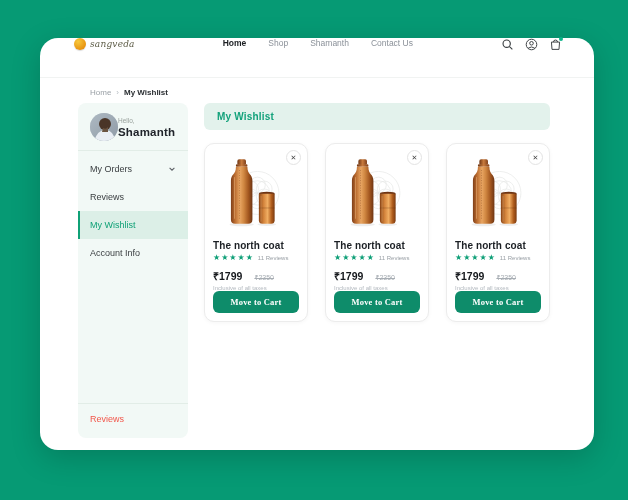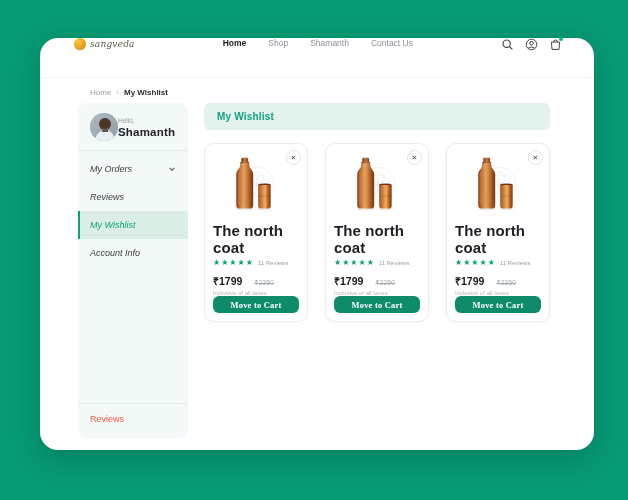--- a/index.html
+++ b/index.html
@@ -45,21 +45,21 @@
   }
   .profile { display:flex; align-items:center; padding:10px 12px 9px 12px; }
   .avatar { width:28px; height:28px; border-radius:50%; overflow:hidden; flex:0 0 auto; }
   .avatar svg { width:28px; height:28px; display:block; }
   .hello { font-size:6.5px; color:#98a09b; margin-bottom:2px; }
   .username { font-size:11.5px; font-weight:bold; color:#20242a; letter-spacing:.2px; }
   .sb-divider { height:1px; background:#e2ede7; margin:0; }
   .sb-list { padding:4px 0; }
   .sb-item {
     display:flex; align-items:center; justify-content:space-between;
-    padding:9px 12px; font-size:9px; color:#3c4043; cursor:pointer;font-style:italic;
+    padding:9px 12px; font-size:9px; color:#3c4043; cursor:pointer;
   }
   .sb-item.active {
     background:#dcefe7; color:#0FA176; border-left:2px solid #0FA176; padding-left:10px;
   }
   .sb-chevron svg { width:8px; height:8px; display:block; }
   .sb-spacer { flex:1; }
   .logout { padding:10px 12px 14px 12px; font-size:9px; color:#F2574B; cursor:pointer; }
 
   
   .main { position:absolute; left:164px; top:65px; width:346px; }
@@ -76,21 +76,21 @@
     box-shadow:0 1px 4px rgba(0,0,0,.04);
     display:flex; flex-direction:column;
   }
   .close-btn {
     position:absolute; top:6px; right:6px; width:15px; height:15px;
     border:1px solid #e3e3e3; border-radius:50%; background:#fff;
     font-size:7px; color:#4a4a4a; display:flex; align-items:center; justify-content:center;
     cursor:pointer; z-index:2; line-height:1;
   }
   .prod-img { width:100%; height:88px; display:block; margin-top:4px; }
-  .prod-name { font-size:15px; font-weight:bold; color:#1c2025; margin-top:5px; letter-spacing:.1px; }
+  .prod-name { font-size:10px; font-weight:bold; color:#1c2025; margin-top:5px; letter-spacing:.1px; }
   .rating-row { display:flex; align-items:center; gap:4px; margin-top:2px; }
   .stars { font-size:8px; color:#0E9F77; letter-spacing:1px; }
   .reviews { font-size:6px; color:#9aa0a6; }
   .price-row { display:flex; align-items:baseline; gap:12px; margin-top:7px; }
   .price { font-size:10.5px; font-weight:bold; color:#15181c; }
   .old-price { font-size:7px; color:#a7adb3; text-decoration:line-through; }
   .tax-note { font-size:6px; color:#b3b9bf; margin-top:2px; }
   .move-btn {
     margin-top:auto; height:24px; width:100%;
     background:#0E8C6A; color:#fff; font-size:8.5px; font-weight:bold;

